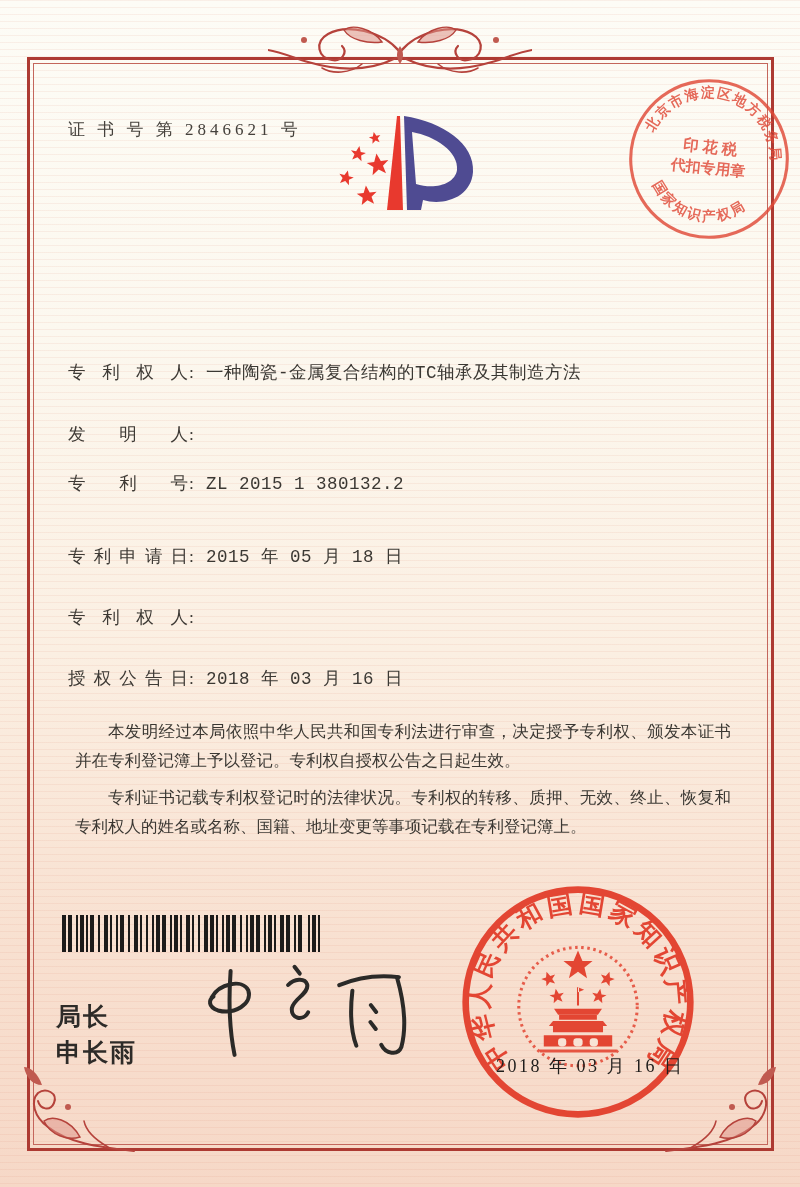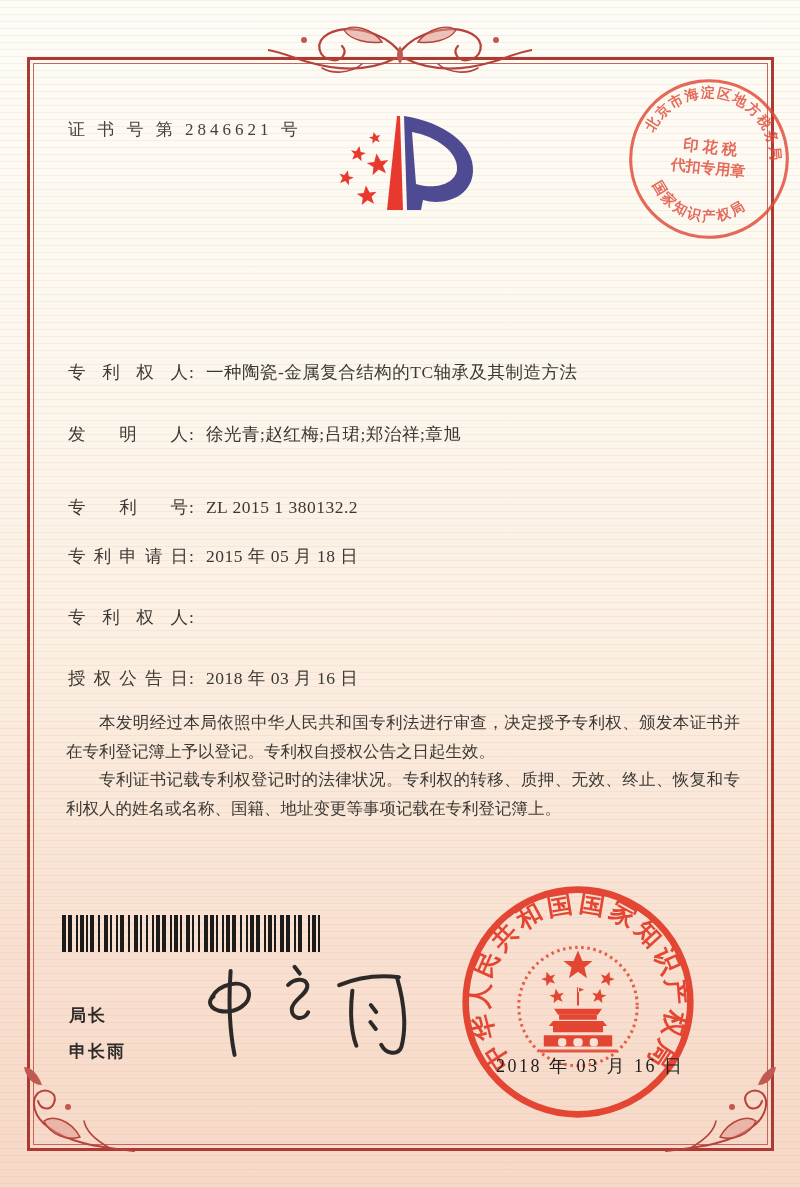--- a/index.html
+++ b/index.html
@@ -21,30 +21,30 @@
   .cert-number{position:absolute;left:68px;top:118px;font-size:17px;letter-spacing:4px;color:#45413c;}
   .logo{position:absolute;left:331px;top:88px;width:160px;height:138px;}
   .tax-seal{position:absolute;left:624px;top:74px;width:170px;height:170px;opacity:.82;}
   .title{position:absolute;left:0;right:0;top:243px;text-align:center;font-size:40px;font-weight:bold;
          letter-spacing:24px;text-indent:24px;color:#2a2723;}
   
   .fields{position:absolute;left:68px;right:52px;top:0;font-size:17.5px;}
   .field-row{position:absolute;left:0;right:0;display:flex;align-items:baseline;white-space:nowrap;}
   .field-label{display:inline-block;width:120px;text-align:justify;text-align-last:justify;color:#3e3a35;}
   .field-colon{margin:0 12px 0 1px;}
-  .field-value{letter-spacing:.5px;}
-  .fr0{top:360px}.fr1{top:422px}.fr2{top:495px}.fr3{top:544px}.fr4{top:605px}.fr5{top:666px}
+  .field-value{letter-spacing:.5px;font-family:Liberation Mono, monospace;}
+  .fr0{top:360px}.fr1{top:422px}.fr2{top:471px}.fr3{top:544px}.fr4{top:605px}.fr5{top:666px}
   
   .body-text{position:absolute;left:66px;right:60px;top:709px;font-size:16.5px;line-height:28.5px;text-align:justify;}
-  .body-text p{margin:0;text-indent:2em;}
+  .body-text p{margin:9px;text-indent:2em;}
   
   .barcode{position:absolute;left:62px;top:915px;height:37px;display:flex;align-items:stretch;}
   
-  .signoff{position:absolute;left:69px;top:998px;font-family:"Liberation Sans","DejaVu Sans",sans-serif;
-           font-weight:600;font-size:17px;color:#2e2b28;letter-spacing:2px;line-height:36px;}
+  .signoff{position:absolute;left:56px;top:998px;font-family:"Liberation Sans","DejaVu Sans",sans-serif;
+           font-weight:600;font-size:25px;color:#2e2b28;letter-spacing:2px;line-height:36px;}
   .signature{position:absolute;left:192px;top:952px;}
   
   .office-seal{position:absolute;left:458px;top:882px;width:240px;height:240px;opacity:.93;}
   .issue-date{position:absolute;left:496px;top:1054px;font-size:18px;letter-spacing:2.5px;color:#201e1c;z-index:5;}
   .seal-arc-text{font-family:"Liberation Serif","DejaVu Serif",serif;font-weight:bold;}
 </style>
 </head>
 <body>
 
 <div class="page">
@@ -130,21 +130,20 @@
 
   <div class="fields">
     <div class="field-row fr0">
       <span class="field-label">专利权人</span>
         <span class="field-colon">:</span>
       <span class="field-value">一种陶瓷-金属复合结构的TC轴承及其制造方法</span>
     </div>
     <div class="field-row fr1">
       <span class="field-label">发明人</span>
         <span class="field-colon">:</span>
-      <span class="field-value">徐光青;赵红梅;吕珺;郑治祥;章旭</span>
     </div>
     <div class="field-row fr2">
       <span class="field-label">专利号</span>
         <span class="field-colon">:</span>
       <span class="field-value">ZL 2015 1 380132.2</span>
     </div>
     <div class="field-row fr3">
       <span class="field-label">专利申请日</span>
         <span class="field-colon">:</span>
       <span class="field-value">2015 年 05 月 18 日</span>

